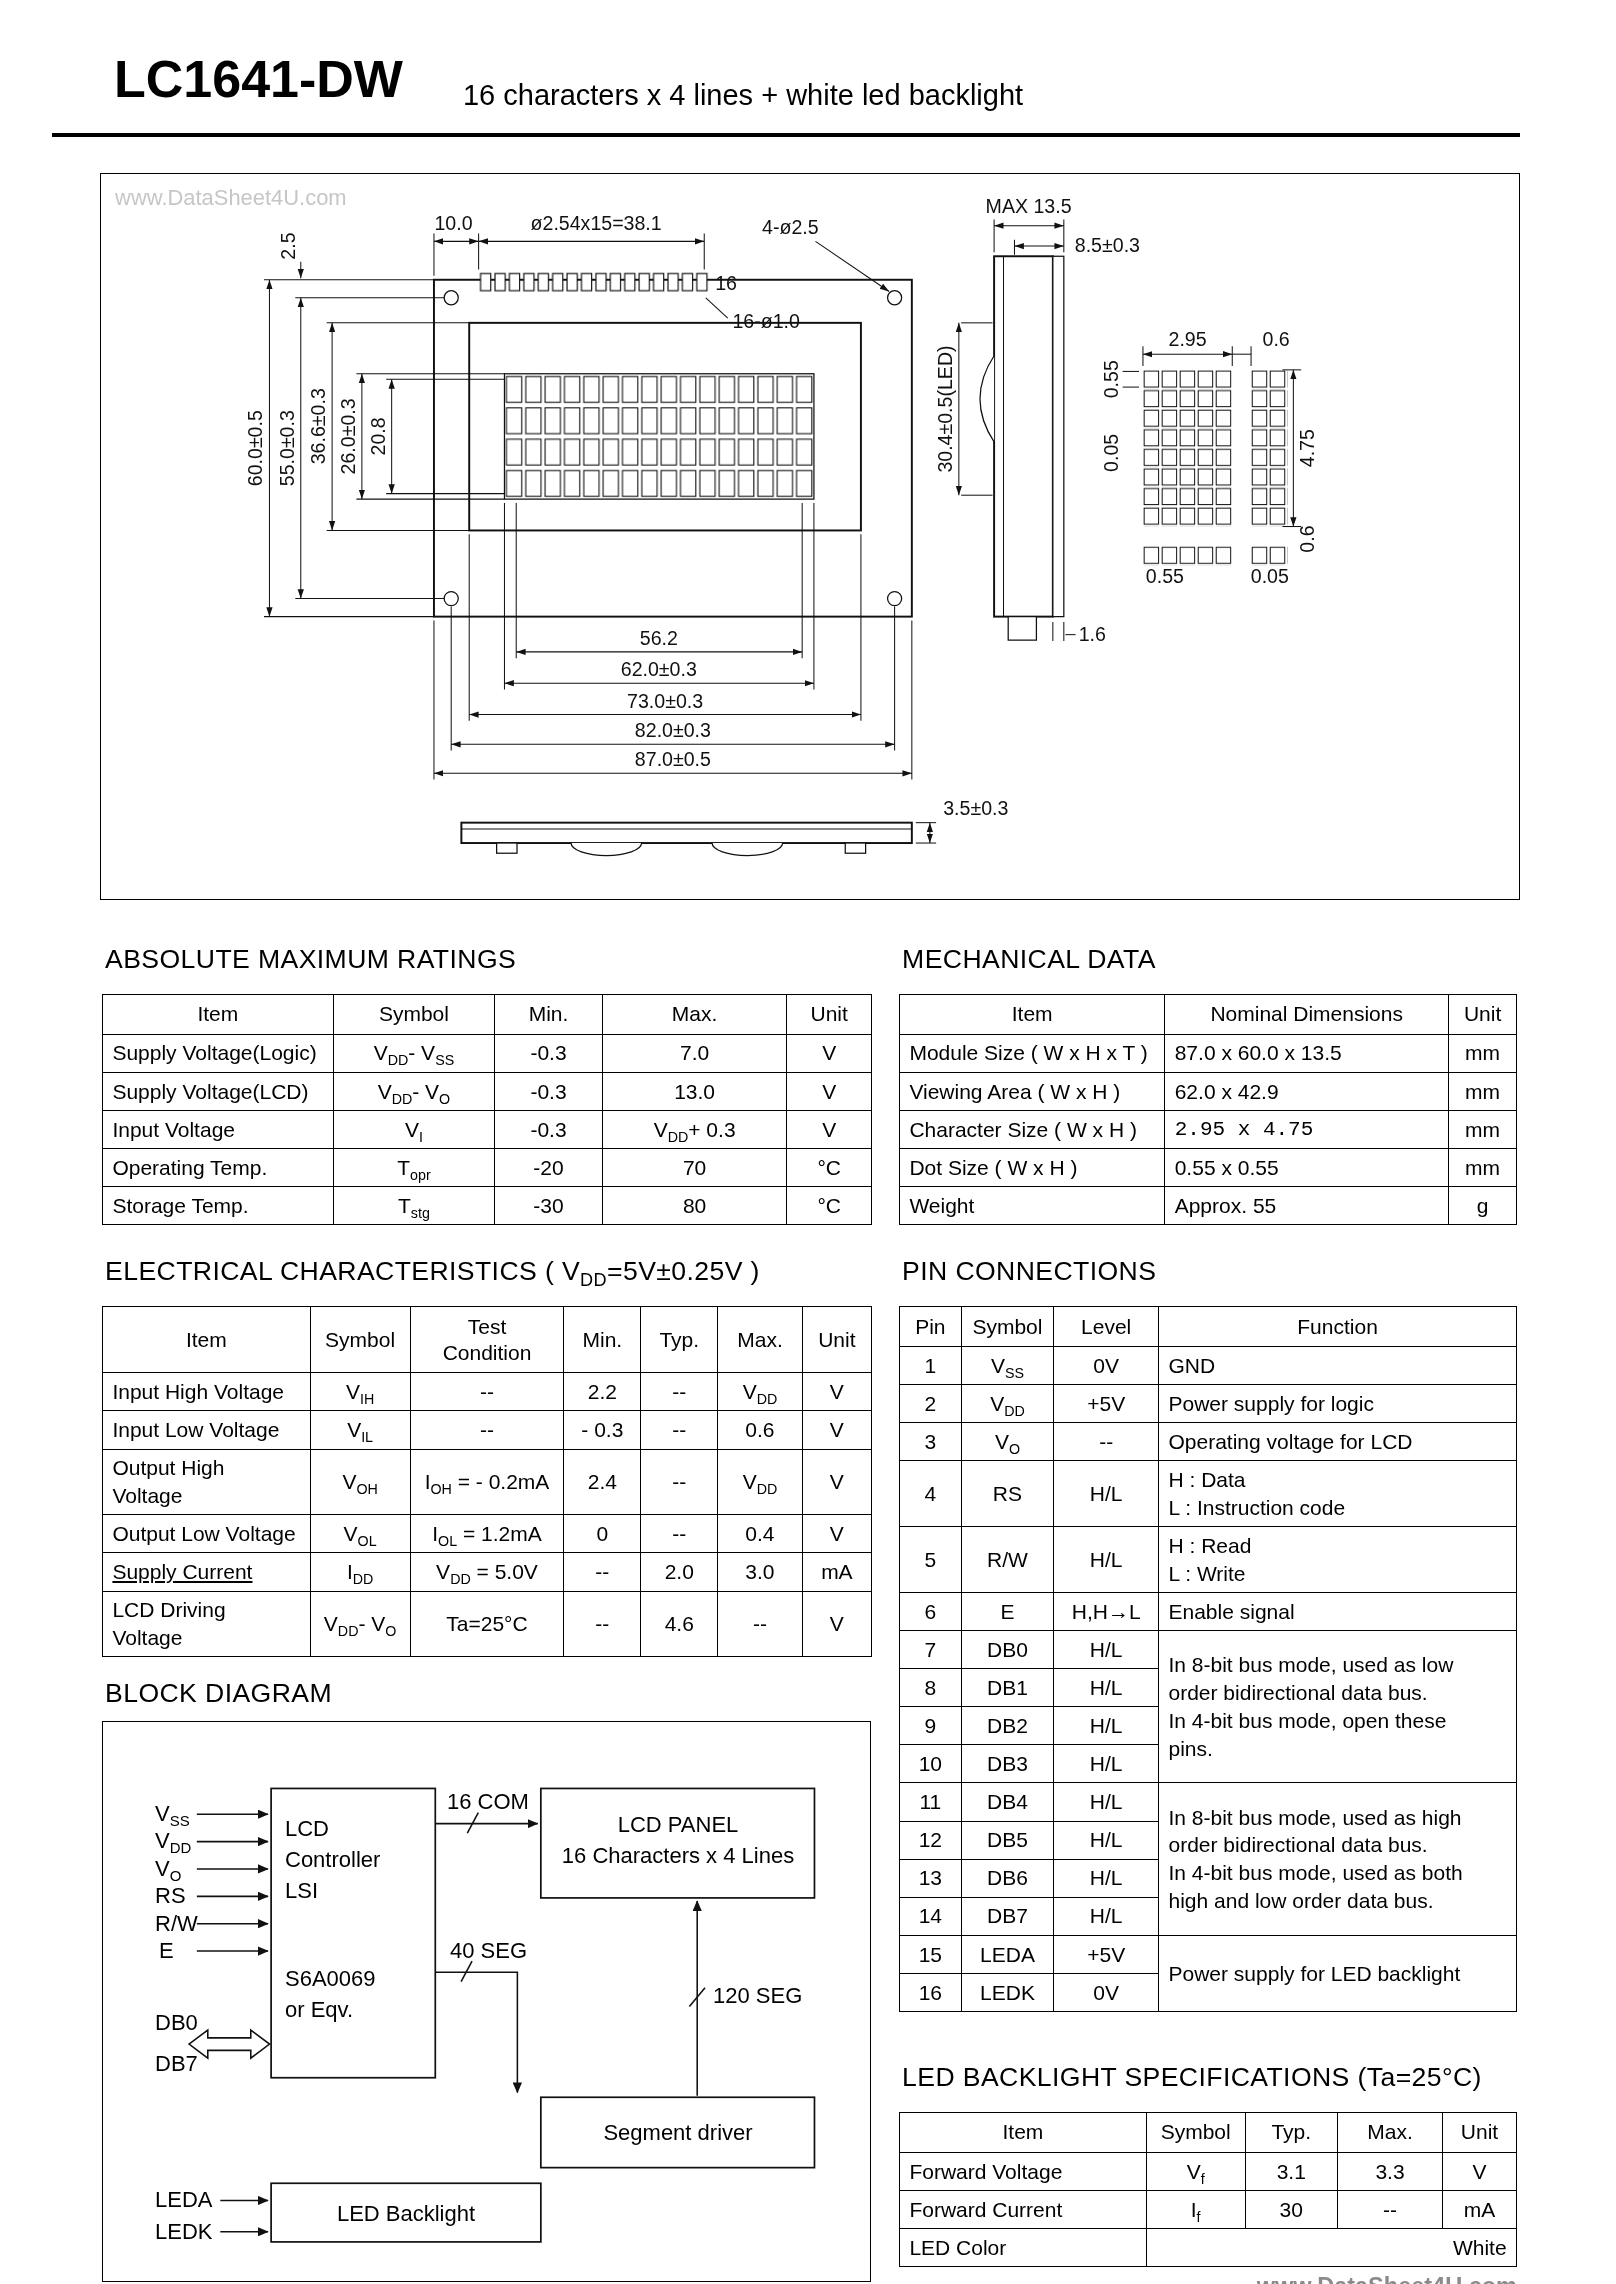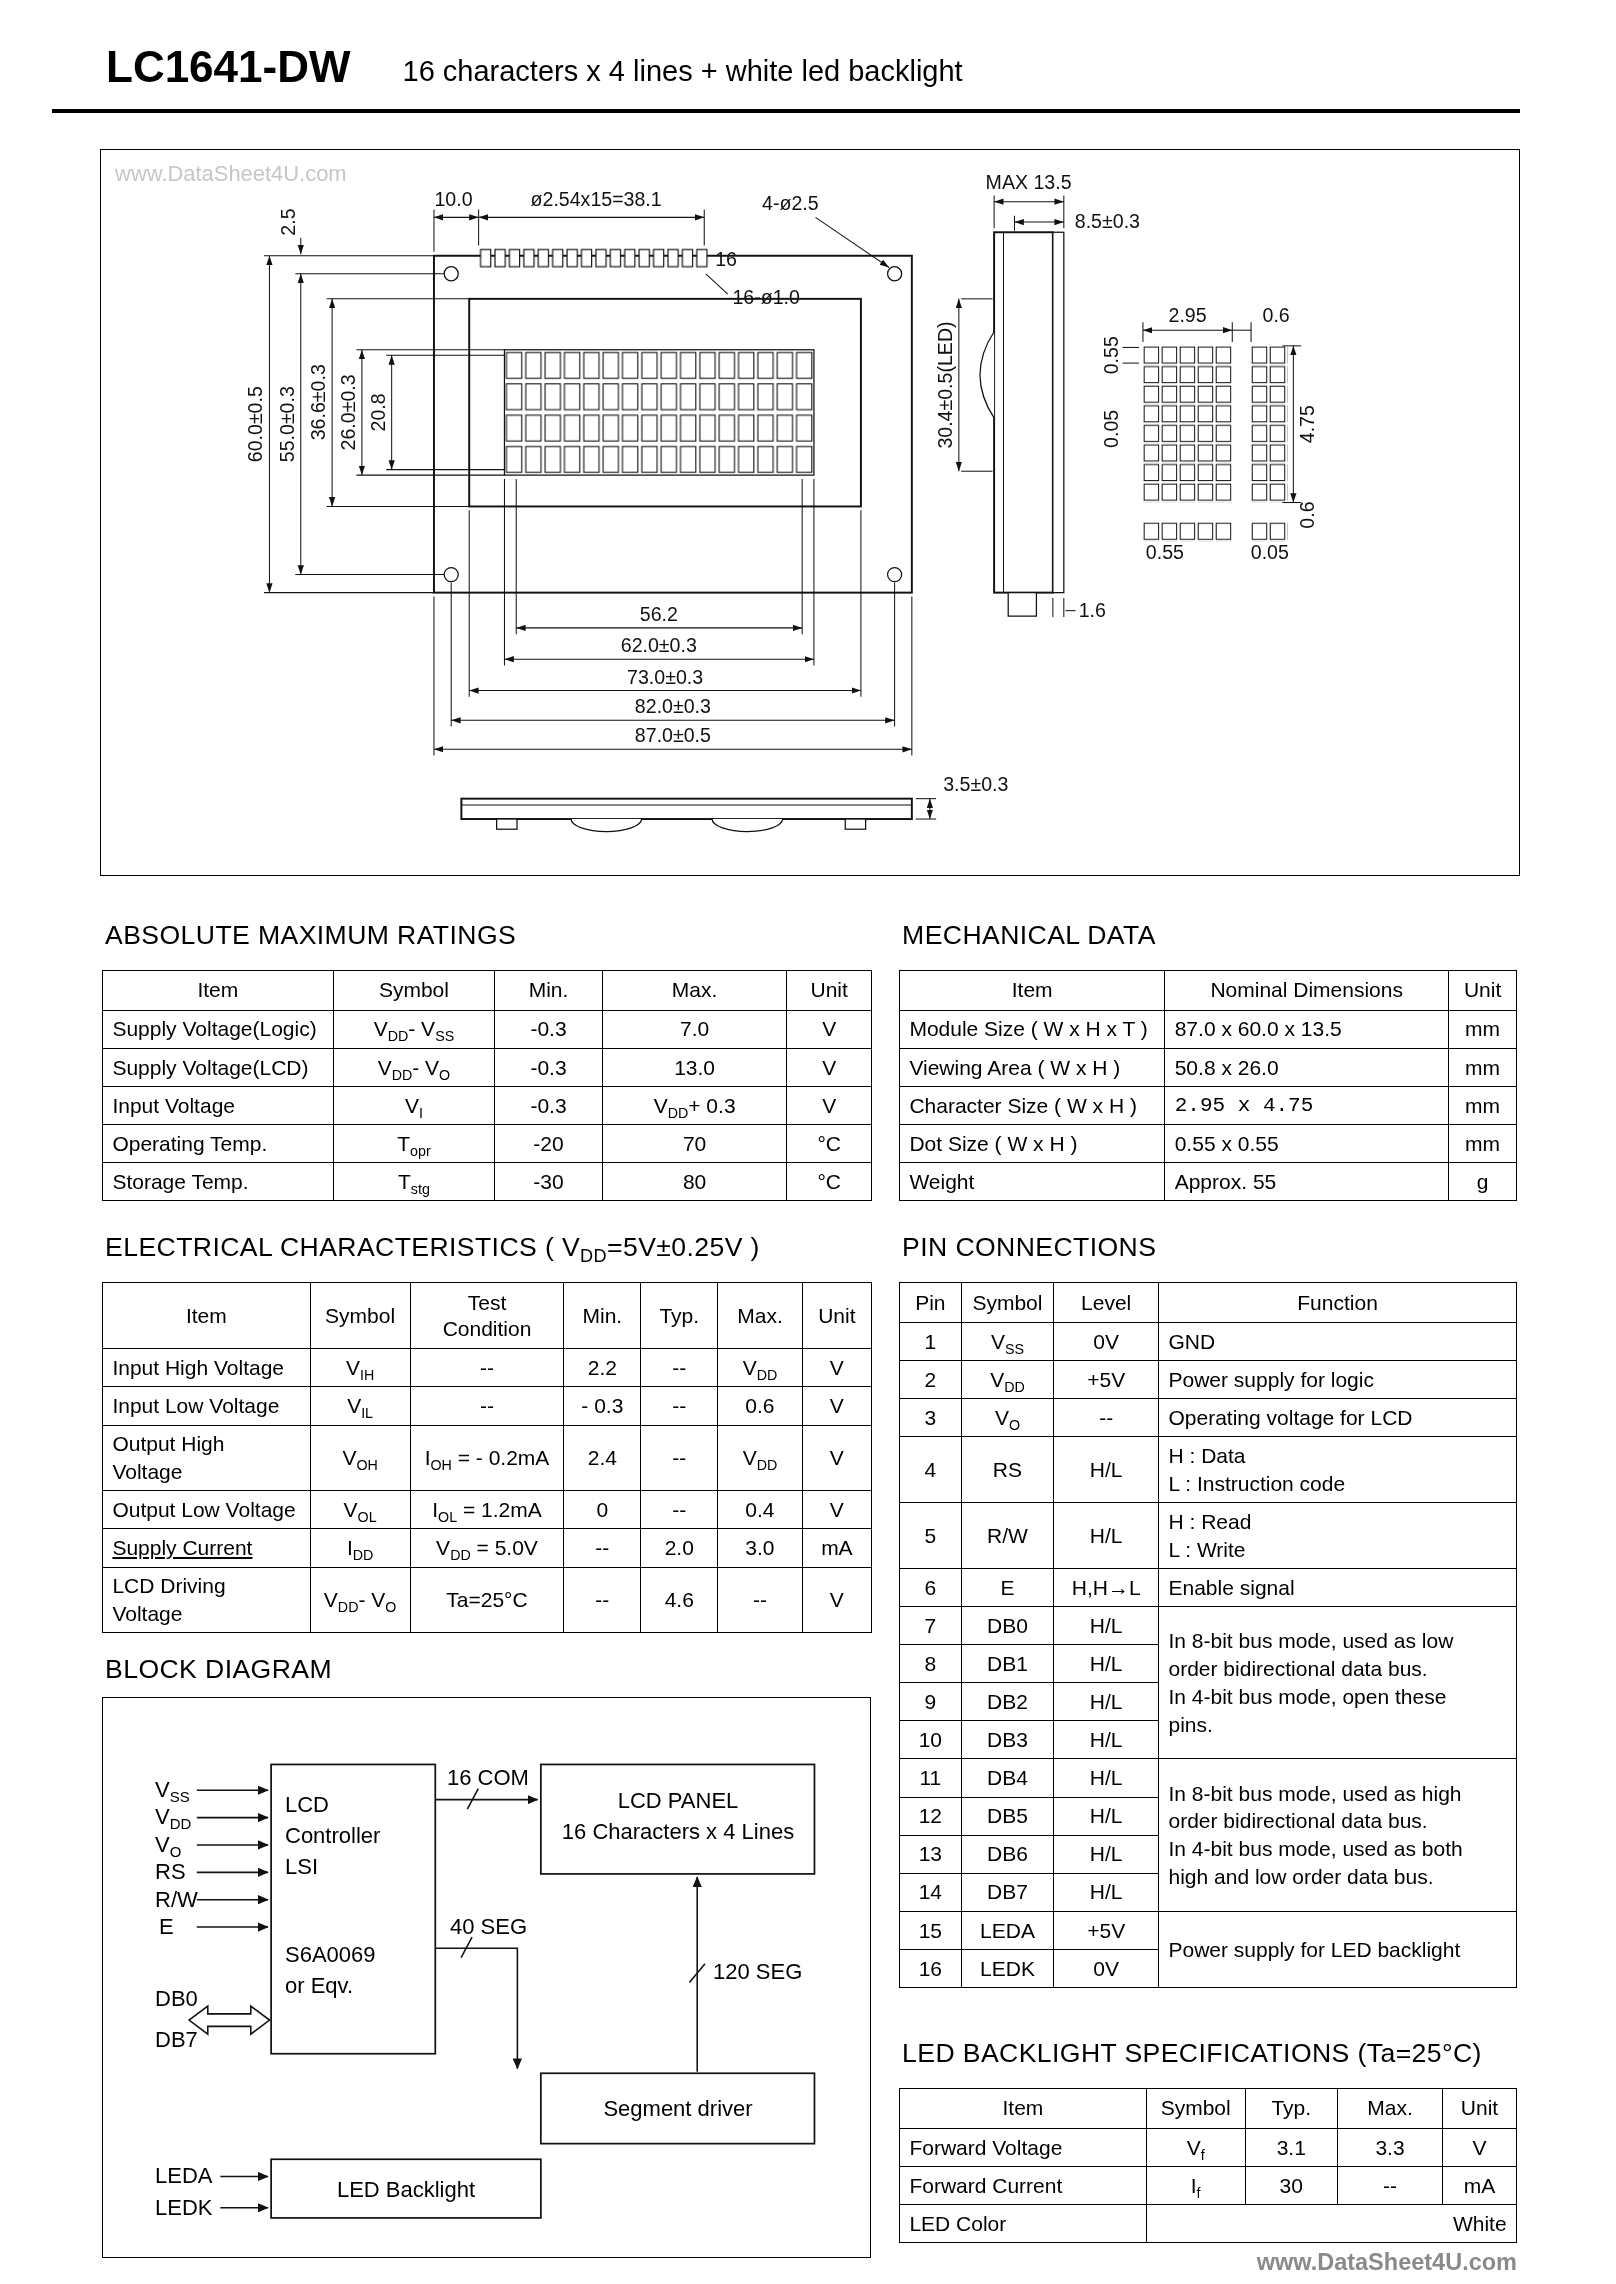--- a/index.html
+++ b/index.html
@@ -2,21 +2,21 @@
 <html style="font-size:12.5px"><head>
 <meta charset="utf-8">
 <style>
   html,body{margin:0;padding:0;background:#fff;}
   body{width:1616px;height:2284px;overflow:hidden;color:#000;
        font-family:"Liberation Sans","DejaVu Sans",sans-serif;position:relative;}
   .page{width:1616px;height:2284px;position:relative;}
 
   
   header{display:flex;align-items:flex-end;padding:41px 96px 0 102px;}
-  h1{font-size:44px;font-weight:700;margin:4px;line-height:1;}
+  h1{font-size:52px;font-weight:700;margin:12px;line-height:1;}
   .subtitle{font-size:29px;margin-left:48px;padding-bottom:4.7px;}
   .rule{height:4.7px;background:#000;margin:15.6px 96px 0 52px;}
 
   
   .drawing-box{margin:36px 96px 0 100px;border:1.6px solid #000;}
   .drawing-box svg{display:block;width:100%;height:auto;}
   svg text{font-family:"Liberation Sans","DejaVu Sans",sans-serif;font-size:25px;fill:#111;}
   svg text.wm{fill:#c6c6c6;font-size:28px;}
   .thick{stroke:#111;stroke-width:2.5;fill:#fff;}
   .thin{stroke:#111;stroke-width:1.6;fill:#fff;}
@@ -435,21 +435,21 @@
               </tr>
             </thead>
             <tbody>
               <tr>
                 <td style="text-align: left;">Module Size ( W x H x T )</td>
                 <td style="text-align: left;">87.0 x 60.0 x 13.5</td>
                 <td style="text-align: center;">mm</td>
               </tr>
               <tr>
                 <td style="text-align: left;">Viewing Area ( W x H )</td>
-                <td style="text-align: left;">50.8 x 26.0</td>
+                <td style="text-align: left;">62.0 x 42.9</td>
                 <td style="text-align: center;">mm</td>
               </tr>
               <tr>
                 <td style="text-align: left;">Character Size ( W x H )</td>
                 <td style="text-align: left; font-family: Liberation Mono, monospace;">2.95 x 4.75</td>
                 <td style="text-align: center;">mm</td>
               </tr>
               <tr>
                 <td style="text-align: left;">Dot Size ( W x H )</td>
                 <td style="text-align: left;">0.55 x 0.55</td>

